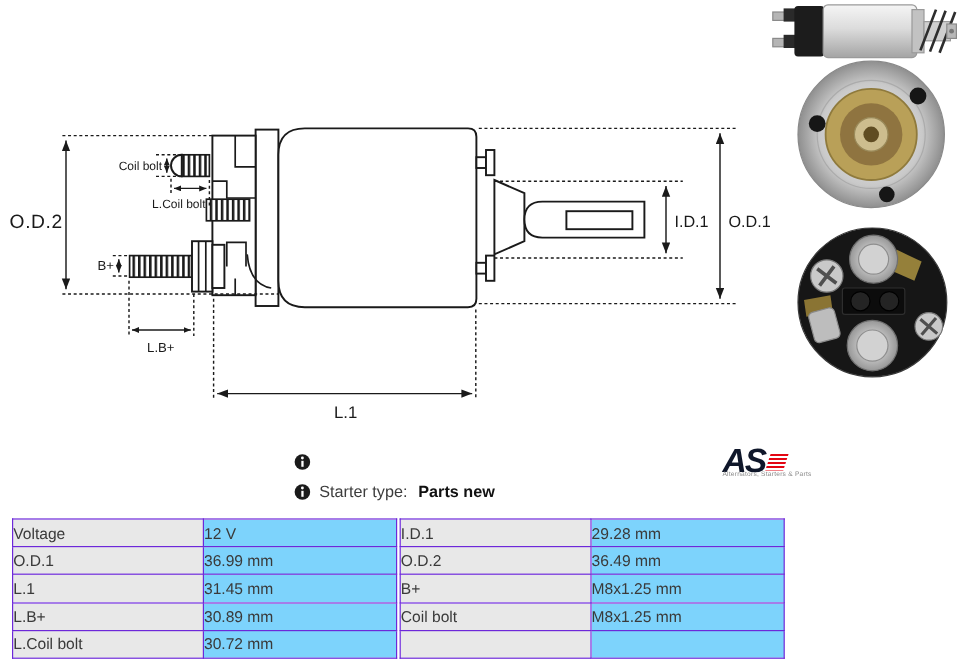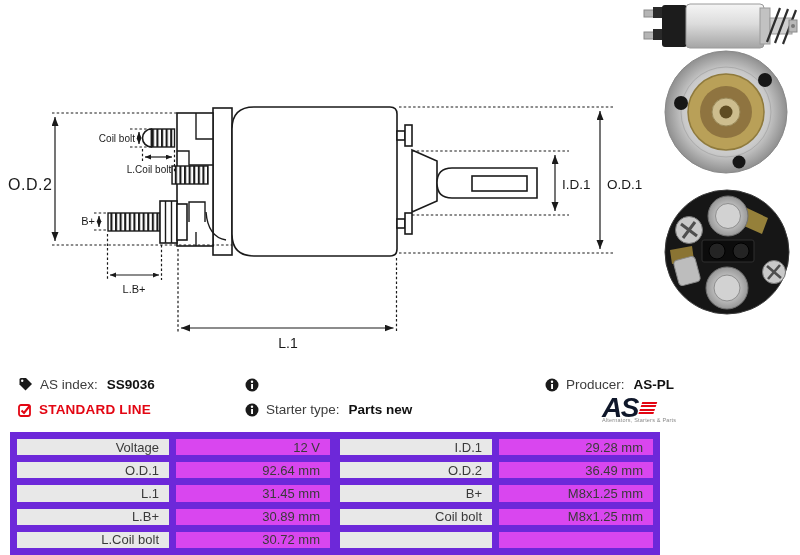--- a/index.html
+++ b/index.html
@@ -30,24 +30,24 @@
   .as-logo-as{color:#0f172a;font-weight:800;font-style:italic;font-size:28px;
     line-height:16px;letter-spacing:-1.5px;}
   .as-logo-stripes{display:inline-block;width:15px;height:14px;transform:skewX(-18deg);
     background:repeating-linear-gradient(#e30613 0 1.8px,#ffffff 1.8px 3.4px);}
   .as-logo-sub{font-size:5.5px;color:#888;margin-top:1px;white-space:nowrap;letter-spacing:0.2px;}
   
   table.spec{position:absolute;top:432px;border-collapse:collapse;
     font-size:13px;color:#3a3a3a;table-layout:fixed;}
   #table-left{left:10px;}
   #table-right{left:333px;}
-  table.spec td{border:7px solid #6d28d9;height:23.2px;text-align:right;
+  table.spec td{border:1px solid #6d28d9;height:23.2px;text-align:left;
     padding:0 10px 0 0;box-sizing:border-box;overflow:hidden;}
   td.lbl{background:#e8e8e8;width:159px;}
-  td.val{background:#d946ef;width:161px;}
+  td.val{background:#7dd3fc;width:161px;}
 </style>
 </head>
 <body>
 
 <div class="canvas">
 
   <svg id="drawing" width="650" height="372" viewBox="0 0 650 372">
     <defs>
       <marker id="am" markerWidth="10" markerHeight="8" refX="9" refY="3.5" orient="auto-start-reverse" markerUnits="userSpaceOnUse">
         <path d="M0 0 L9 3.5 L0 7 Z" fill="#1a1a1a"></path>
@@ -211,41 +211,20 @@
       <circle cx="87" cy="288" r="13" fill="#d2d2d2" stroke="#8e8e8e"></circle>
       <circle cx="49" cy="230" r="13.5" fill="#c9c9c9" stroke="#777"></circle>
       <path d="M41 224 L57 236 M55 222 L43 238" stroke="#4f4f4f" stroke-width="3" fill="none"></path>
       <circle cx="134" cy="272" r="11.5" fill="#c9c9c9" stroke="#777"></circle>
       <path d="M127 266 L141 278 M140 265 L128 279" stroke="#4f4f4f" stroke-width="2.6" fill="none"></path>
     </g>
   </svg>
 
   <div class="info-bar">
 
-    <div class="info-col" style="left:18px">
-      <div class="info-line">
-        <span class="ic">
-          <svg width="15" height="15" viewBox="0 0 15 15">
-            <path d="M8 1 L14 7 L7.5 13.5 L1.5 7.5 L1.5 2.5 Q1.5 1 3 1 Z" fill="#1a1a1a"></path>
-            <circle cx="4.2" cy="3.8" r="1.2" fill="#fff"></circle>
-          </svg>
-        </span>
-        <span>AS index:</span>
-        <b>SS9036</b>
-      </div>
-      <div class="info-line redline">
-        <span class="ic">
-          <svg width="14" height="14" viewBox="0 0 14 14">
-            <rect x="1" y="2" width="11" height="11" rx="2" fill="none" stroke="#e30613" stroke-width="1.8"></rect>
-            <path d="M3.5 7.6 L6 10 L12 2.5" fill="none" stroke="#e30613" stroke-width="2.1"></path>
-          </svg>
-        </span>
-        <span>STANDARD LINE</span>
-      </div>
-    </div>
 
     <div class="info-col" style="left:245px">
       <div class="info-line">
         <span class="ic">
           <svg width="14" height="14" viewBox="0 0 14 14">
             <circle cx="7" cy="7" r="6.5" fill="#1a1a1a"></circle>
             <rect x="6.1" y="6" width="1.9" height="5" fill="#fff"></rect>
             <circle cx="7" cy="3.7" r="1.2" fill="#fff"></circle>
           </svg>
         </span>
@@ -257,50 +236,39 @@
             <rect x="6.1" y="6" width="1.9" height="5" fill="#fff"></rect>
             <circle cx="7" cy="3.7" r="1.2" fill="#fff"></circle>
           </svg>
         </span>
         <span>Starter type:</span>
         <b>Parts new</b>
       </div>
     </div>
 
     <div class="info-col" style="left:545px">
-      <div class="info-line">
-        <span class="ic">
-          <svg width="14" height="14" viewBox="0 0 14 14">
-            <circle cx="7" cy="7" r="6.5" fill="#1a1a1a"></circle>
-            <rect x="6.1" y="6" width="1.9" height="5" fill="#fff"></rect>
-            <circle cx="7" cy="3.7" r="1.2" fill="#fff"></circle>
-          </svg>
-        </span>
-        <span>Producer:</span>
-        <b>AS-PL</b>
-      </div>
       <div class="as-logo">
         <div class="as-logo-top">
           <span class="as-logo-as">AS</span>
           <span class="as-logo-stripes"></span>
         </div>
         <div class="as-logo-sub">Alternators, Starters &amp; Parts</div>
       </div>
     </div>
   </div>
 
   <table class="spec" id="table-left">
     <tbody>
       <tr>
         <td class="lbl">Voltage</td>
         <td class="val">12 V</td>
       </tr>
       <tr>
         <td class="lbl">O.D.1</td>
-        <td class="val">92.64 mm</td>
+        <td class="val">36.99 mm</td>
       </tr>
       <tr>
         <td class="lbl">L.1</td>
         <td class="val">31.45 mm</td>
       </tr>
       <tr>
         <td class="lbl">L.B+</td>
         <td class="val">30.89 mm</td>
       </tr>
       <tr>

